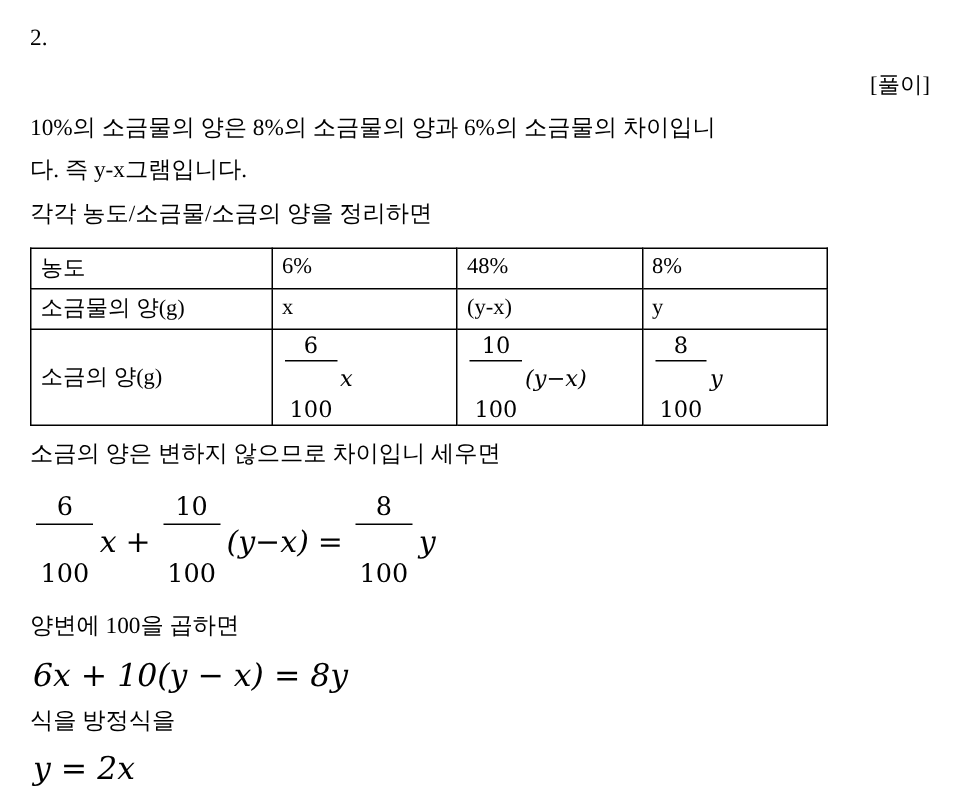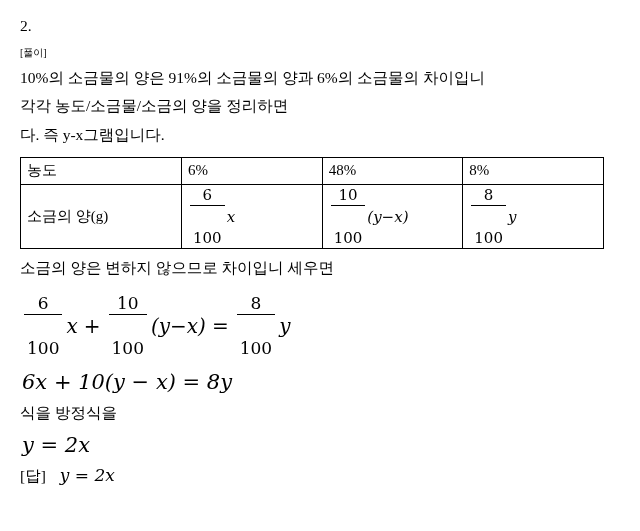--- a/index.html
+++ b/index.html
@@ -19,23 +19,24 @@
     padding: 14px 20px 0 20px;
     box-sizing: border-box;
     width: 640px;
   }
   .num-line {
     font-size: 15.5px;
     line-height: 1.6;
     margin-bottom: 6px;
   }
   .tag-line {
-    font-size: 10px;
+    font-size: 15px;
     line-height: 1.6;
     margin-bottom: 4px;
+    text-align: right;
   }
   .para {
     font-size: 15.5px;
     line-height: 1.72;
     margin-bottom: 2px;
   }
 
   
   .math {
     font-family: "DejaVu Serif", serif;
@@ -60,21 +61,21 @@
     padding: 1px 3px 0 3px;
     margin-top: 23px;
   }
   .frac.big { font-size: 17px; }
   .frac.small { font-size: 15px; }
 
   
   table.concentration {
     border-collapse: collapse;
     margin: 8px 0 6px 0;
-    width: 584px;
+    width: 532px;
     table-layout: fixed;
   }
   table.concentration td {
     border: 1px solid #000;
     padding: 2px 6px;
     font-size: 15px;
     vertical-align: middle;
     height: 22px;
   }
   table.concentration td.label-cell { width: 148px; }
@@ -119,32 +120,38 @@
 </style>
 </head>
 <body>
 
 <div class="page">
 
   <div class="num-line">2.</div>
 
   <div class="tag-line">[풀이]</div>
 
-  <div class="para">10%의 소금물의 양은 91%의 소금물의 양과 6%의 소금물의 차이입니</div>
+  <div class="para">10%의 소금물의 양은 8%의 소금물의 양과 6%의 소금물의 차이입니</div>
+  <div class="para">다. 즉 y-x그램입니다.</div>
+
   <div class="para">각각 농도/소금물/소금의 양을 정리하면</div>
-
-  <div class="para">다. 즉 y-x그램입니다.</div>
 
   <table class="concentration">
     <tbody>
       <tr>
         <td class="label-cell">농도</td>
         <td>6%</td>
         <td>48%</td>
         <td>8%</td>
+      </tr>
+      <tr>
+        <td class="label-cell">소금물의 양(g)</td>
+        <td>x</td>
+        <td>(y-x)</td>
+        <td>y</td>
       </tr>
       <tr class="tall">
         <td class="label-cell">소금의 양(g)</td>
         <td>
           <span class="frac small">
             <span class="num">6</span>
             <span class="den">100</span>
           </span><span class="math cell-math">x</span>
         </td>
         <td>
@@ -178,20 +185,21 @@
     </span>
     <span class="var">(y−x)</span>
     <span class="op">=</span>
     <span class="frac big">
       <span class="num">8</span>
       <span class="den">100</span>
     </span>
     <span class="var">y</span>
   </div>
 
+  <div class="para">양변에 100을 곱하면</div>
 
   <div class="eq-line math">6x + 10(y − x) = 8y</div>
 
   <div class="para">식을 방정식을</div>
 
   <div class="eq-line math">y = 2x</div>
 
   <div class="ans-line">
     <span>[답]</span><span class="eqpart math">y = 2x</span>
   </div>

